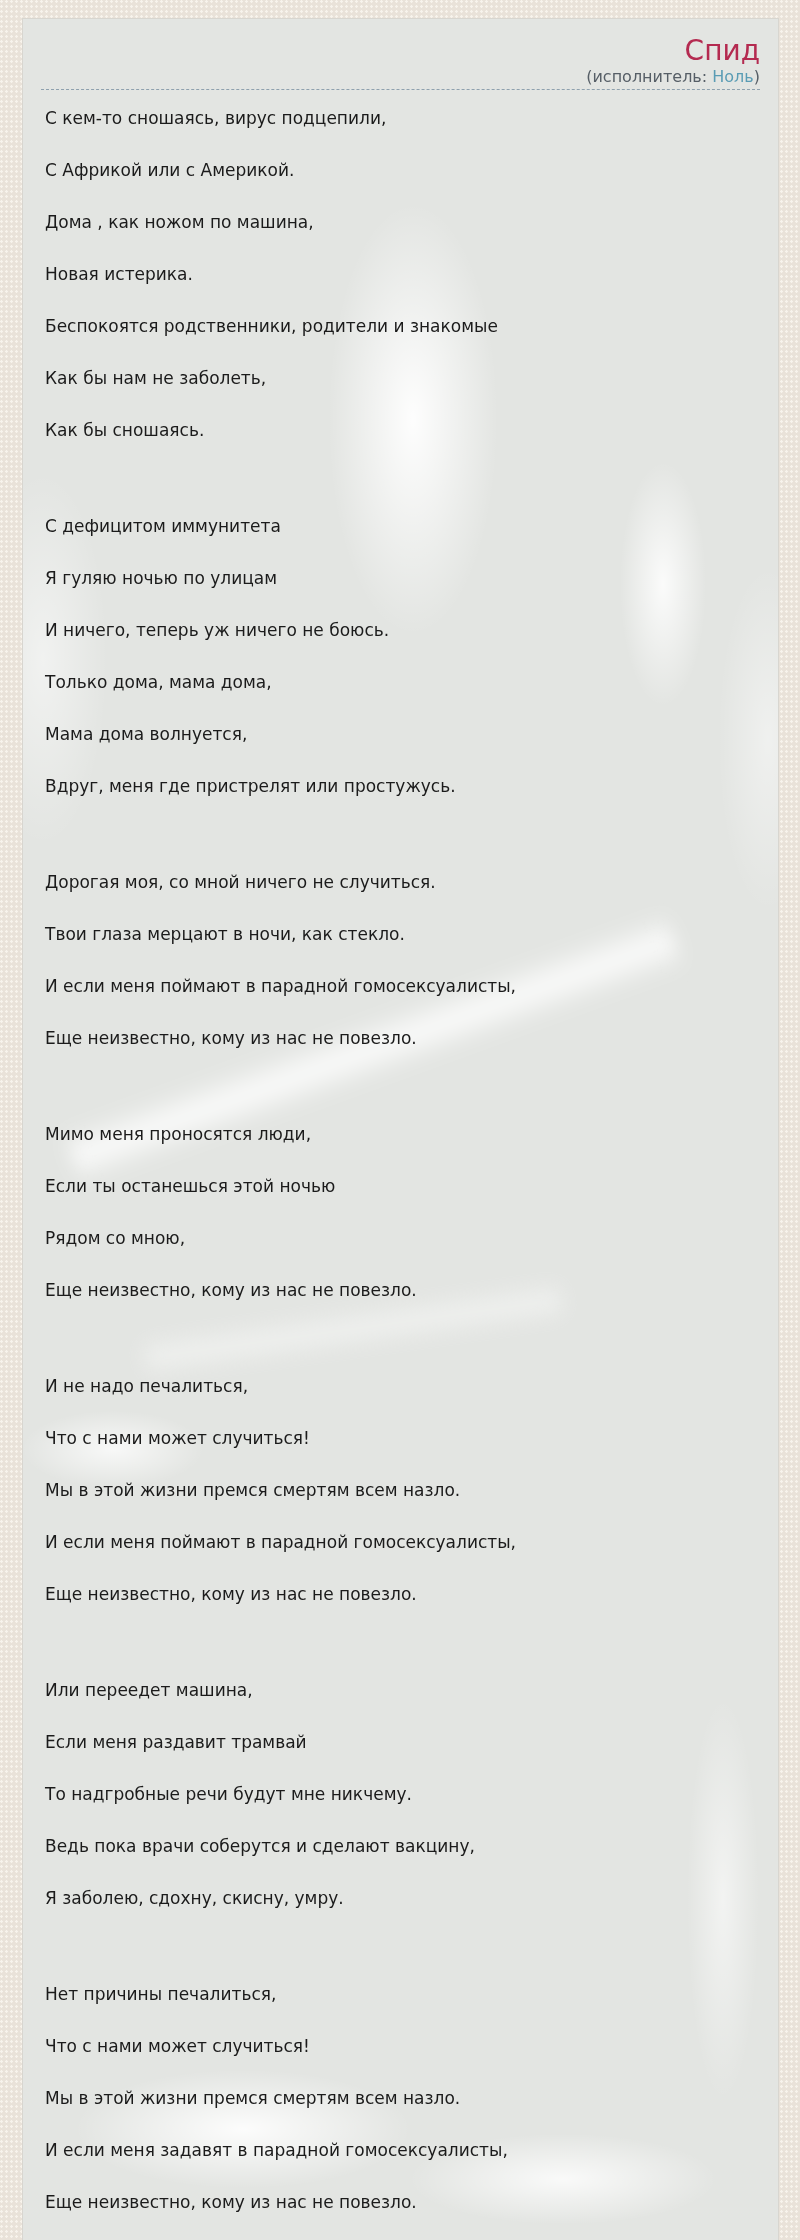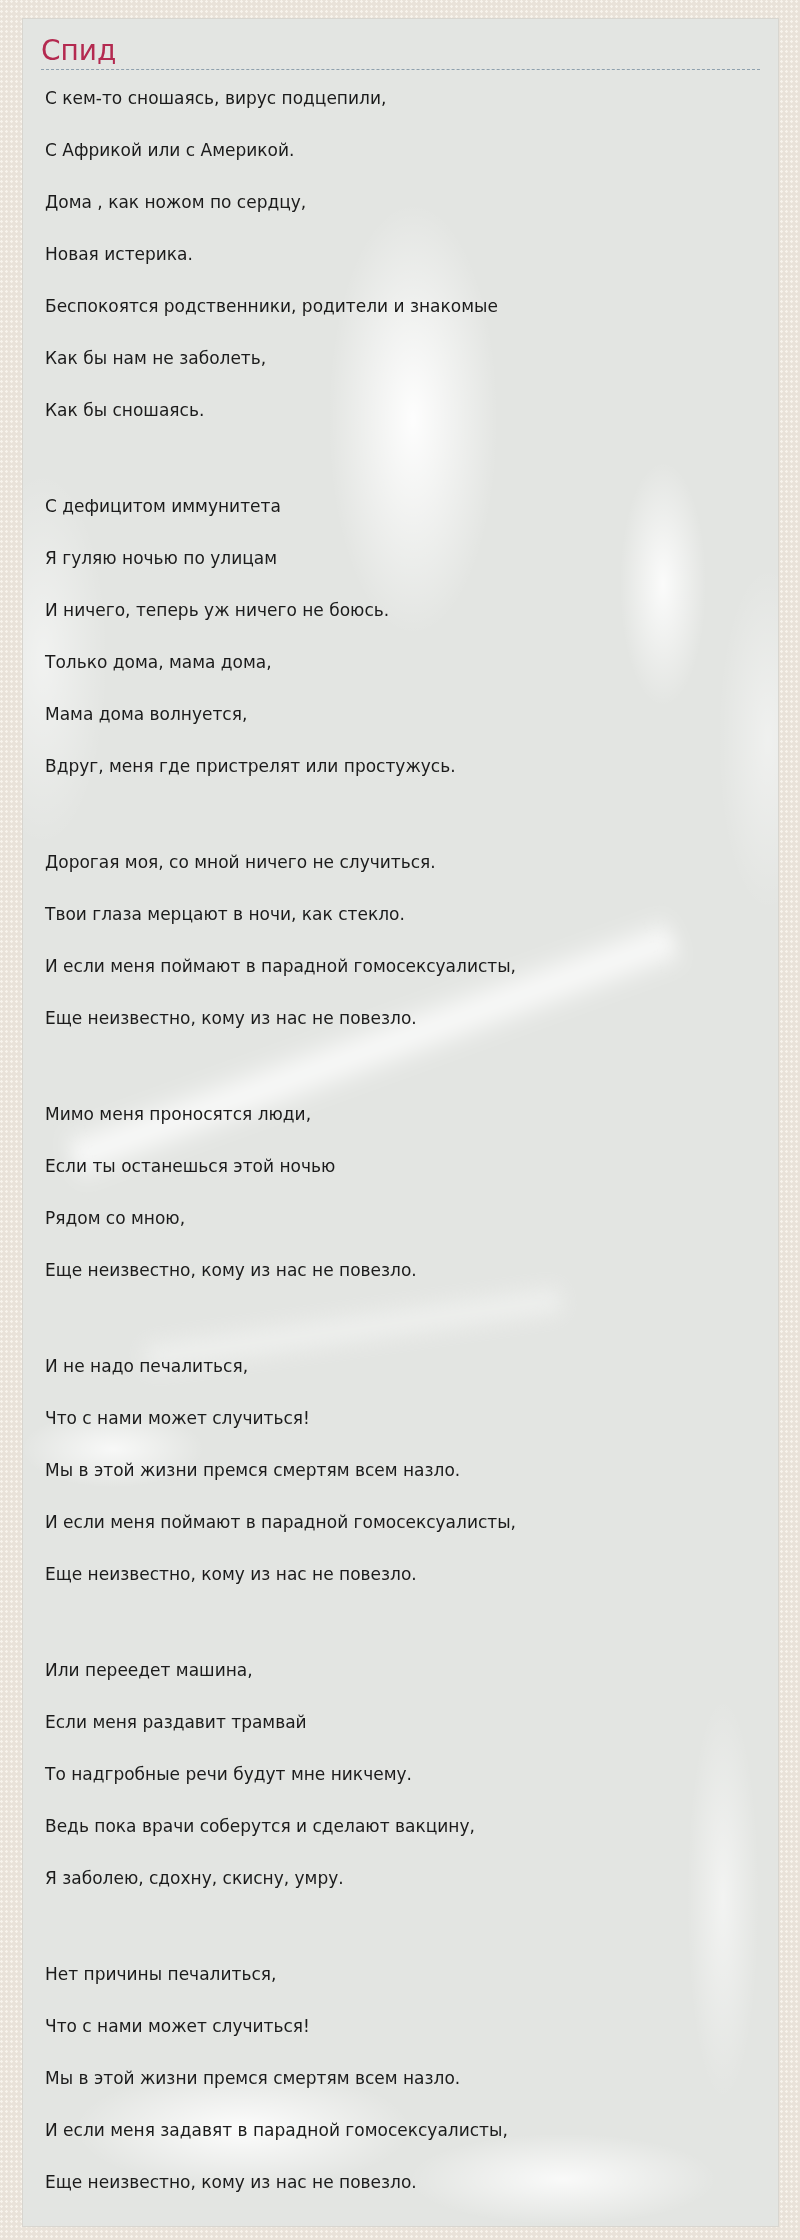--- a/index.html
+++ b/index.html
@@ -57,20 +57,21 @@
     left: 120px; top: 1290px; width: 420px; height: 40px;
     transform: rotate(-8deg);
     filter: blur(10px);
     opacity: 0.6;
   }
 
   .header {
     position: relative;
     z-index: 2;
     padding: 16px 18px 0 18px;
+    text-align: right;
   }
   .song-title {
     margin: 0;
     font-size: 28px;
     line-height: 32px;
     font-weight: 400;
     color: #b42a50;
   }
   .subtitle {
     font-size: 16px;
@@ -111,28 +112,31 @@
 </head>
 <body>
 
 <div class="panel">
   <div class="bg-art"></div>
   <div class="bg-streak s1"></div>
   <div class="bg-streak s2"></div>
 
   <div class="header">
     <h1 class="song-title">Спид</h1>
+    <div class="subtitle">
+      <span>(исполнитель: </span><a class="artist-link">Ноль</a><span>)</span>
+    </div>
     <div class="separator"></div>
   </div>
 
   <div class="lyrics">
       <div class="stanza">
         <p class="lyric-line">С кем-то сношаясь, вирус подцепили,</p>
         <p class="lyric-line">С Африкой или с Америкой.</p>
-        <p class="lyric-line">Дома , как ножом по сердцу,</p>
+        <p class="lyric-line">Дома , как ножом по машина,</p>
         <p class="lyric-line">Новая истерика.</p>
         <p class="lyric-line">Беспокоятся родственники, родители и знакомые</p>
         <p class="lyric-line">Как бы нам не заболеть,</p>
         <p class="lyric-line">Как бы сношаясь.</p>
       </div>
       <div class="stanza">
         <p class="lyric-line">С дефицитом иммунитета</p>
         <p class="lyric-line">Я гуляю ночью по улицам</p>
         <p class="lyric-line">И ничего, теперь уж ничего не боюсь.</p>
         <p class="lyric-line">Только дома, мама дома,</p>

